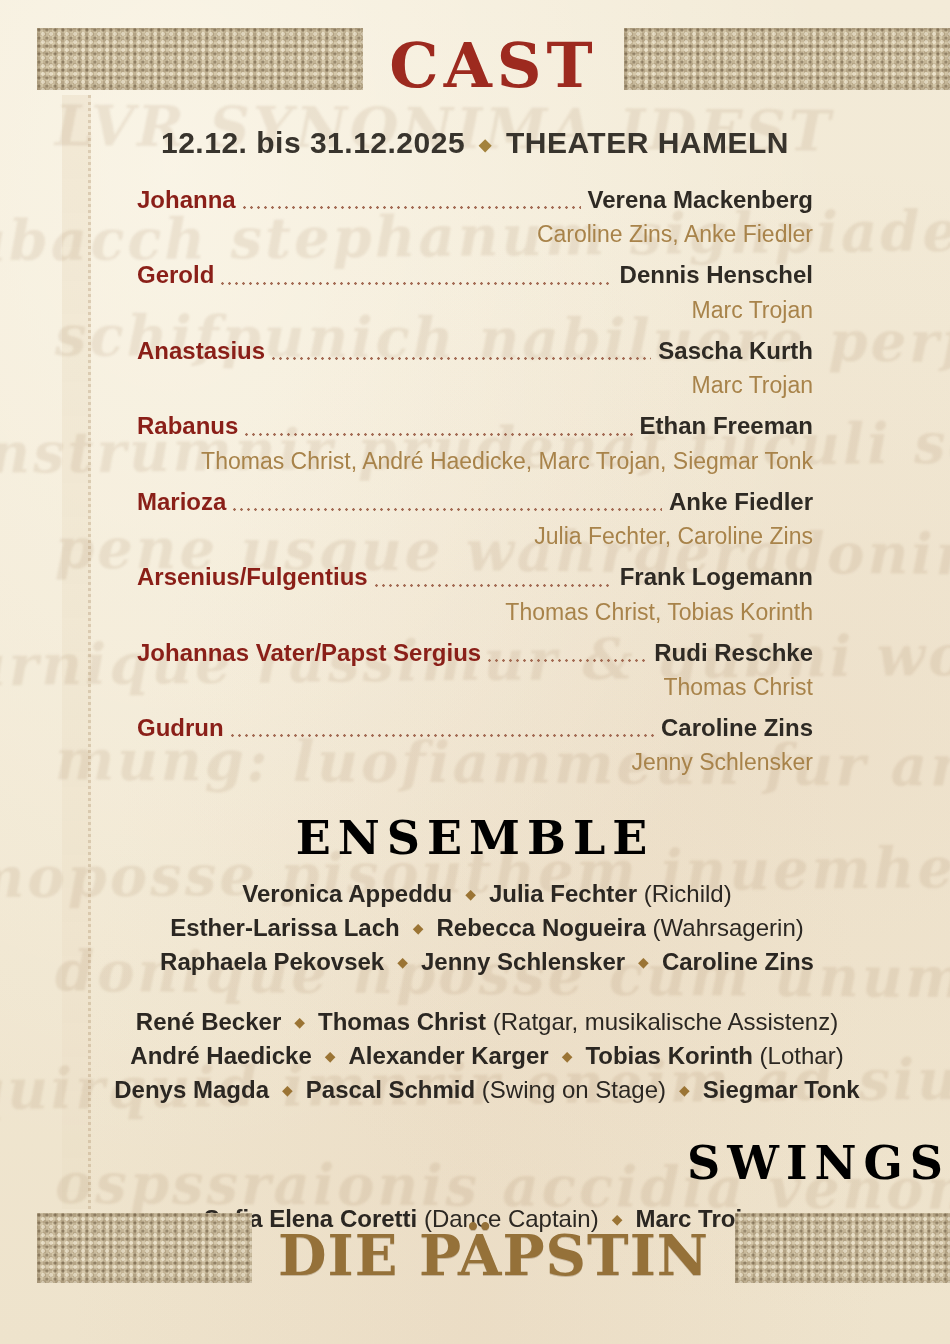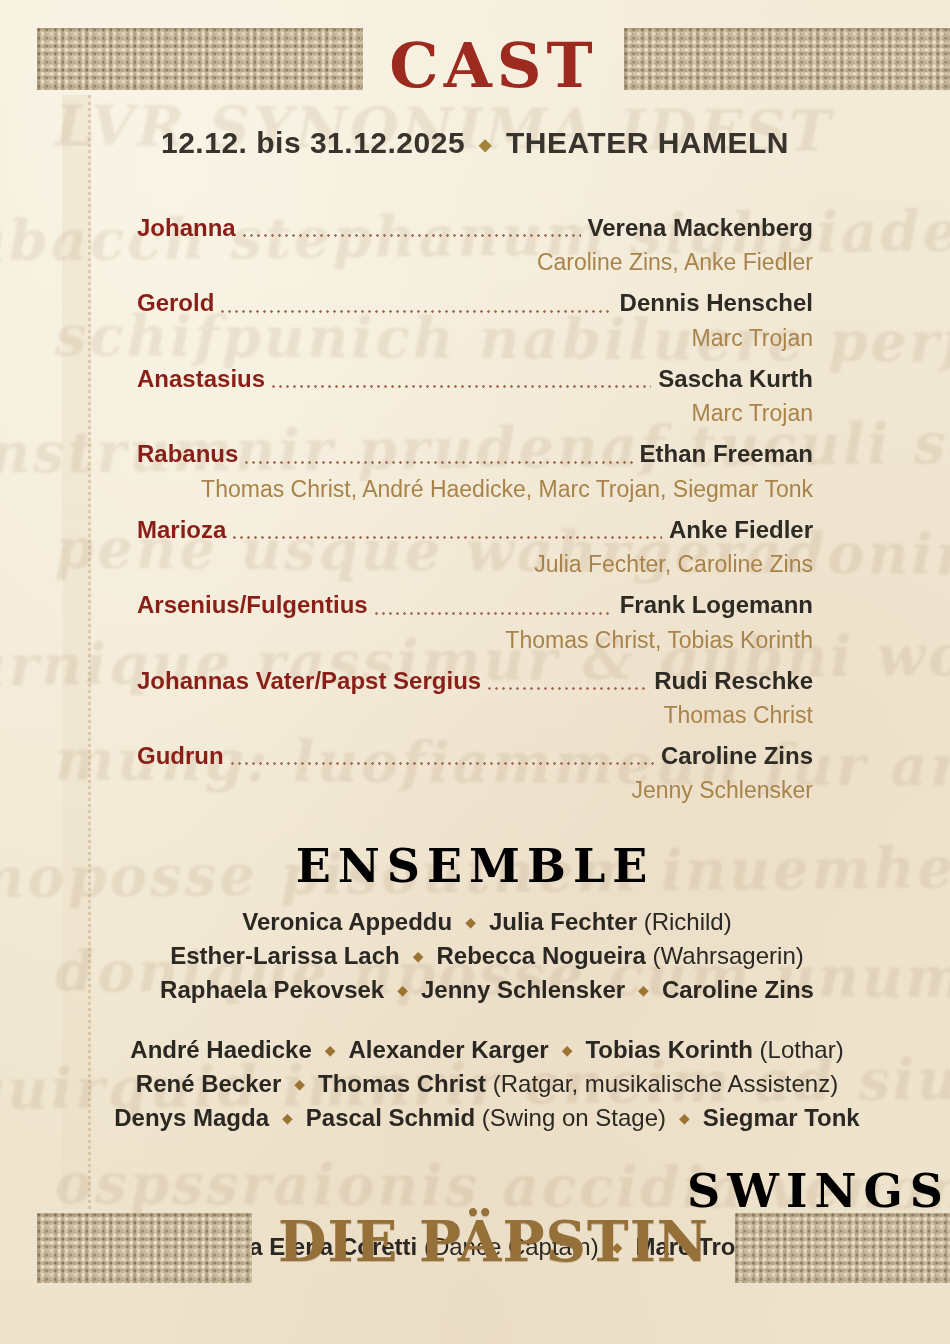--- a/index.html
+++ b/index.html
@@ -24,21 +24,21 @@
   .ms-line:nth-child(even){left:55px;transform:rotate(0.4deg);}
   .ms-ornament{
     position:absolute;left:62px;top:95px;bottom:135px;width:26px;
     border-right:3px dotted rgba(160,128,88,.28);
     background:linear-gradient(rgba(210,185,145,.18), rgba(210,185,145,.05));
     filter:blur(.5px);
   }
   
   .content{position:relative;z-index:2;}
   
-  .band{display:flex;align-items:flex-start;height:62px;padding-left:37px;}
+  .band{display:flex;align-items:flex-end;height:62px;padding-left:37px;}
   .band-bottom{height:70px;}
   .burlap{
     flex:1;align-self:stretch;
     background-color:#cdbe9f;
     background-image:
       radial-gradient(circle at 2px 2px, rgba(92,74,50,.5) 1.2px, transparent 1.9px),
       radial-gradient(circle at 6px 6px, rgba(250,243,224,.6) 1.5px, transparent 2.2px),
       repeating-linear-gradient(90deg, rgba(118,98,68,.16) 0 3px, rgba(236,226,201,.16) 3px 6px),
       repeating-linear-gradient(0deg, rgba(118,98,68,.14) 0 3px, rgba(236,226,201,.14) 3px 6px);
     background-size:8px 8px,8px 8px,auto,auto;
@@ -54,21 +54,21 @@
     font-size:62px;line-height:1;letter-spacing:5px;color:#9d2a1f;
     transform:translateY(7px);
   }
   
   .date-line{
     margin-top:36px;text-align:center;
     font-size:30px;font-weight:bold;color:#38342d;letter-spacing:.5px;
   }
   .diamond{color:#a3823c;font-size:16px;vertical-align:3px;margin:0 14px;}
   
-  .cast-list{width:676px;margin:52px auto 0;}
+  .cast-list{width:676px;margin:24px auto 0;}
   .cast-block{margin-bottom:9px;}
   .cast-row{display:flex;align-items:baseline;font-size:24px;font-weight:bold;line-height:1.35;}
   .role{color:#8a1f18;white-space:nowrap;}
   .leader{
     flex:1;align-self:flex-end;height:3px;margin:0 7px 7px;
     background-image:radial-gradient(circle at 1.5px 1.5px, #a46c55 1.1px, transparent 1.5px);
     background-size:7px 3px;background-repeat:repeat-x;
   }
   .performer{color:#2e2a24;white-space:nowrap;}
   .alt-row{text-align:right;color:#a8834a;font-size:23px;line-height:1.35;margin-top:3px;}
@@ -196,22 +196,22 @@
       </div>
     </div>
 
   <h2 class="section-title">ENSEMBLE</h2>
   <div class="names-group">
       <div class="names-line"><span>Veronica Appeddu</span><span class="sep">◆</span><span>Julia Fechter</span><span class="note"> (Richild)</span></div>
       <div class="names-line"><span>Esther-Larissa Lach</span><span class="sep">◆</span><span>Rebecca Nogueira</span><span class="note"> (Wahrsagerin)</span></div>
       <div class="names-line"><span>Raphaela Pekovsek</span><span class="sep">◆</span><span>Jenny Schlensker</span><span class="sep">◆</span><span>Caroline Zins</span></div>
     </div>
   <div class="names-group gap-above">
+      <div class="names-line"><span>René Becker</span><span class="sep">◆</span><span>Thomas Christ</span><span class="note"> (Ratgar, musikalische Assistenz)</span></div>
       <div class="names-line"><span>André Haedicke</span><span class="sep">◆</span><span>Alexander Karger</span><span class="sep">◆</span><span>Tobias Korinth</span><span class="note"> (Lothar)</span></div>
-      <div class="names-line"><span>René Becker</span><span class="sep">◆</span><span>Thomas Christ</span><span class="note"> (Ratgar, musikalische Assistenz)</span></div>
       <div class="names-line"><span>Denys Magda</span><span class="sep">◆</span><span>Pascal Schmid</span><span class="note"> (Swing on Stage)</span><span class="sep">◆</span><span>Siegmar Tonk</span></div>
     </div>
 
   <h2 class="section-title swings">SWINGS</h2>
   <div class="names-group">
       <div class="names-line"><span>Sofia Elena Coretti</span><span class="note"> (Dance Captain)</span><span class="sep">◆</span><span>Marc Trojan</span></div>
     </div>
 
 </div>
 

